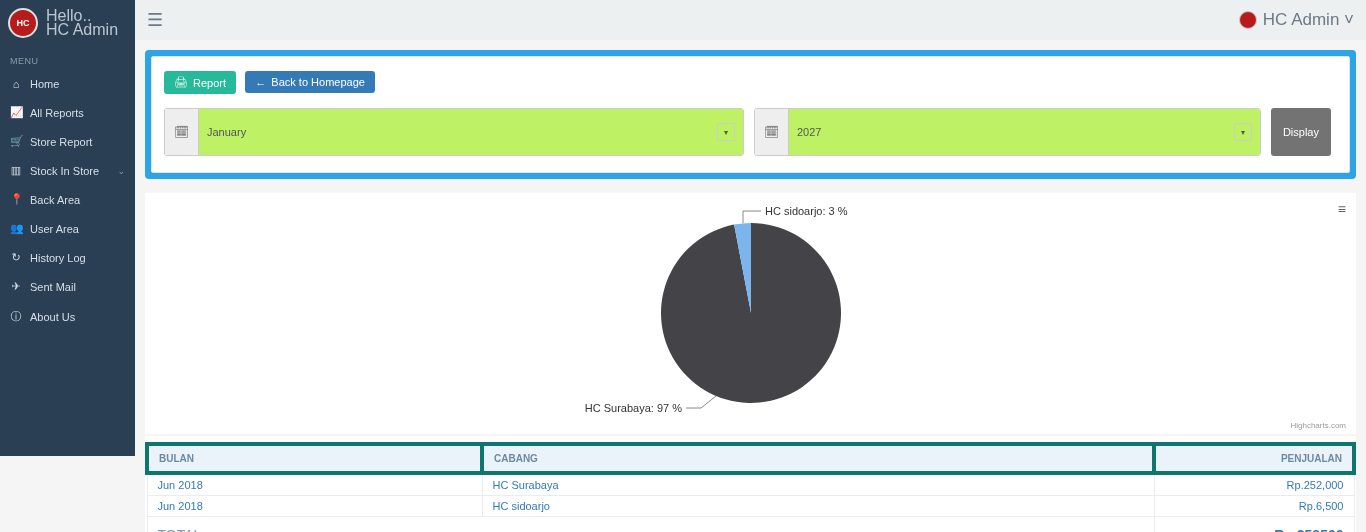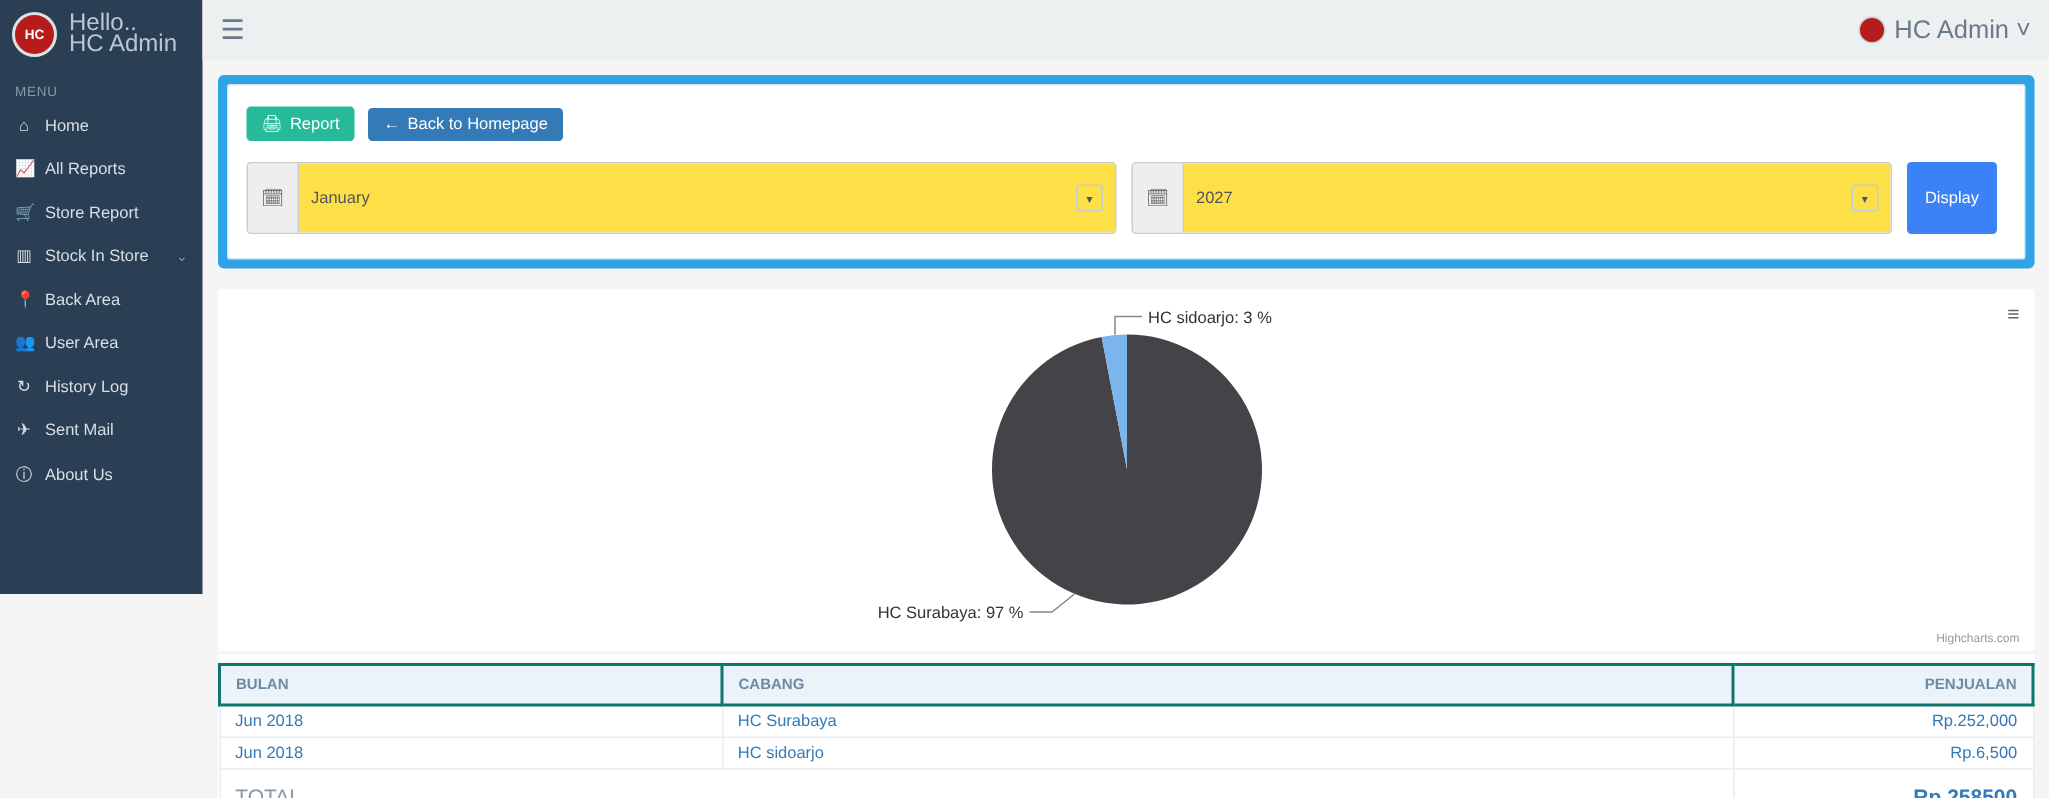--- a/index.html
+++ b/index.html
@@ -1,51 +1,51 @@
 <!DOCTYPE html>
 <html><head>
 <meta charset="utf-8">
 <style>
 * { box-sizing: border-box; margin: 0; padding: 0; }
 body { font-family: Arial, Helvetica, sans-serif; font-size: 12px; background: #f5f5f5; color: #333; width: 1366px; height: 532px; overflow: hidden; position: relative; }
-.sidebar { position: absolute; left: 0; top: 0; width: 135px; height: 396px; background: #2a3f54; color: #d8dfe6; }
+.sidebar { position: absolute; left: 0; top: 0; width: 135px; height: 456px; background: #2a3f54; color: #d8dfe6; }
 .sidebar-header { display: flex; align-items: center; padding: 8px 8px 12px 8px; gap: 8px; }
 .avatar-circle { width: 30px; height: 30px; border-radius: 50%; background: #b71c1c; border: 2px solid #e0e0e0; display: flex; align-items: center; justify-content: center; font-size: 9px; color: #fff; font-weight: bold; }
 .sidebar-greet { font-size: 16px; color: #bcc6d0; line-height: 14px; }
 .menu-label { font-size: 9px; color: #8a99a8; padding: 6px 10px 4px; letter-spacing: 0.5px; }
 .menu-item { display: flex; align-items: center; padding: 8px 10px; cursor: pointer; font-size: 11px; color: #d8dfe6; gap: 8px; }
 .menu-icon { width: 12px; text-align: center; font-size: 11px; }
 .menu-chevron { margin-left: auto; font-size: 9px; color: #8a99a8; }
 .top-bar { position: absolute; left: 135px; top: 0; right: 0; height: 40px; background: #edf0f0; display: flex; align-items: center; justify-content: space-between; padding: 0 12px; }
 .hamburger { font-size: 18px; color: #6b7a89; cursor: pointer; }
 .user-dropdown { display: flex; align-items: center; gap: 6px; font-size: 17px; color: #6b7a89; cursor: pointer; }
 .user-avatar-sm { width: 18px; height: 18px; border-radius: 50%; background: #b71c1c; border: 1px solid #ccc; }
 .content { position: absolute; left: 135px; top: 40px; right: 0; bottom: 0; padding: 10px; overflow-y: auto; }
 .blue-panel { background: #2ea3e6; border-radius: 4px; padding: 6px; }
 .blue-inner { background: #fff; border: 1px solid #d7e7f3; border-radius: 2px; padding: 14px 12px 16px; }
 .btn { display: inline-flex; align-items: center; gap: 5px; padding: 5px 10px; border-radius: 3px; border: none; color: #fff; font-size: 11px; cursor: pointer; margin-right: 6px; }
 .btn-green { background: #26b99a; }
 .btn-blue { background: #337ab7; }
-.btn-blue-sm { background: #3b82f6; padding: 18px 12px; }
+.btn-blue-sm { background: #737373; padding: 18px 12px; }
 .filter-row { display: flex; gap: 10px; margin-top: 14px; align-items: stretch; }
 .input-group { display: flex; border: 1px solid #ccc; border-radius: 3px; overflow: hidden; background: #fff; }
 .input-addon { background: #eee; border-right: 1px solid #ccc; width: 34px; display: flex; align-items: center; justify-content: center; color: #555; font-size: 12px; }
-.select-box { flex: 1; display: flex; align-items: center; justify-content: space-between; padding: 5px 8px; font-size: 11px; color: #555; background: #fde047; }
+.select-box { flex: 1; display: flex; align-items: center; justify-content: space-between; padding: 5px 8px; font-size: 11px; color: #555; background: #bef264; }
 .select-chevron { border: 1px solid #ccc; border-radius: 2px; width: 18px; height: 18px; display: flex; align-items: center; justify-content: center; font-size: 8px; color: #555; }
 .group-month { flex: 0 0 580px; }
 .group-year { flex: 1; }
 .chart-panel { background: #fff; margin-top: 14px; position: relative; padding: 10px 10px 6px; }
 .chart-menu { position: absolute; right: 10px; top: 8px; font-size: 14px; color: #666; cursor: pointer; }
 .chart-credit { position: absolute; right: 10px; bottom: 4px; font-size: 8px; color: #999; margin-left: 44px; }
 .pie-wrap { width: 100%; display: flex; flex-direction: column; align-items: center; position: relative; }
 .pie-svg { display: block; }
 .table-panel { background: #fff; margin-top: 2px; padding: 6px 0 0; }
 .table-title { text-align: center; font-size: 13px; color: #337ab7; font-weight: bold; padding: 4px 0 6px; }
 table { width: 100%; border-collapse: collapse; font-size: 11px; }
-th { background: #eaf3f9; color: #6b8aa5; font-weight: bold; text-align: left; padding: 7px 10px; border: 2px solid #0f766e; font-size: 10px; }
+th { background: #eaf3f9; color: #6b8aa5; font-weight: bold; text-align: left; padding: 7px 10px; border: 4px solid #0f766e; font-size: 10px; }
 th.right, td.right { text-align: right; }
 td { padding: 4px 10px; border: 1px solid #e8edf1; color: #337ab7; }
 tr.total td { font-size: 14px; color: #8a99a8; padding: 10px 10px; }
 tr.total td.right { color: #337ab7; font-weight: bold; }
 .icon { font-style: normal; }
 </style>
 </head>
 <body>
 
 <div class="sidebar">

